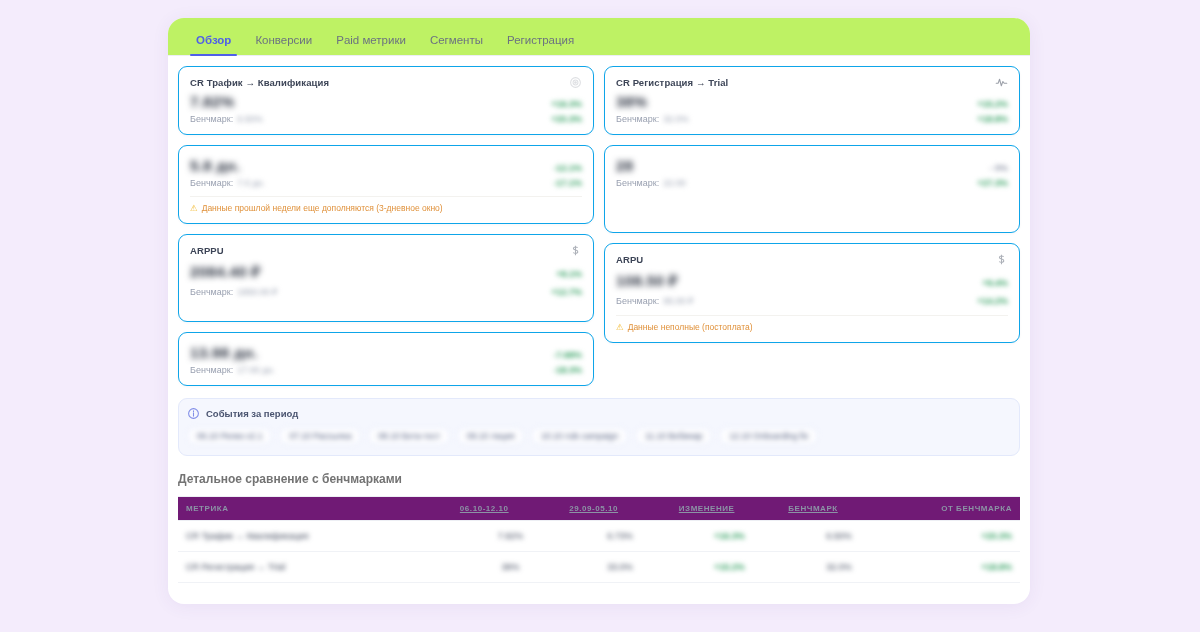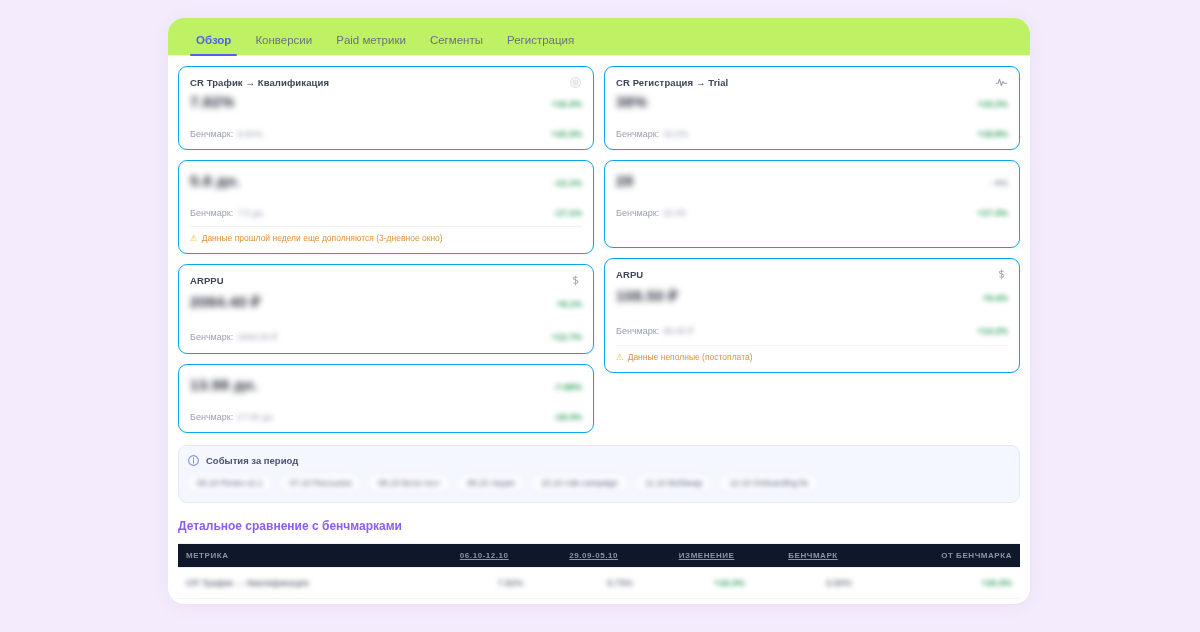--- a/index.html
+++ b/index.html
@@ -77,21 +77,21 @@
     font-size: 15px; font-weight: bold; color: #222938;
     filter: blur(3.4px); letter-spacing: .4px;
   }
   .delta {
     font-size: 9px; font-weight: bold; color: #2f9e5e;
     filter: blur(2.6px);
   }
   .delta.neutral { color: #8d94a6; }
   .benchrow {
     display: flex; align-items: baseline; justify-content: space-between;
-    margin-top: 19px;
+    margin-top: 4px;
   }
   .benchlabel { font-size: 9px; color: #9aa1b1; }
   .benchval {
     font-size: 9px; color: #9aa1b1; margin-left: 4px;
     filter: blur(2.8px);
   }
   .benchleft { display: flex; align-items: baseline; }
   .warn {
     margin-top: 8px;
     font-size: 8.5px; color: #e0913a;
@@ -120,26 +120,26 @@
     border-radius: 11px;
     padding: 3px 9px;
     font-size: 8.5px;
     color: #54607f;
     filter: blur(2.6px);
     white-space: nowrap;
   }
   
   .tablewrap { margin: 16px 10px 0 10px; }
   .tabletitle {
-    font-size: 12px; font-weight: bold; color: #8b5cf6;
+    font-size: 12px; font-weight: bold; color: #737373;
     margin-bottom: 10px;
   }
   table { width: 100%; border-collapse: collapse; }
   thead th {
-    background: #0f172a;
+    background: #701a75;
     font-size: 8px; letter-spacing: .55px;
     color: #8b93a5; font-weight: bold;
     text-transform: uppercase;
     padding: 7px 4px;
     border-top: 1px solid #edeff4;
     border-bottom: 1px solid #edeff4;
   }
   thead th.c-metric { text-align: left; padding-left: 8px; width: 33%; }
   thead th.c-num { text-align: left; width: 13%; text-decoration: underline; }
   thead th.c-last { text-align: right; padding-right: 8px; width: 15%; }

